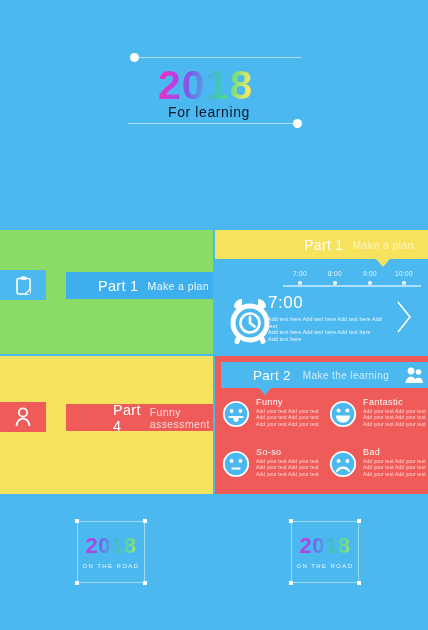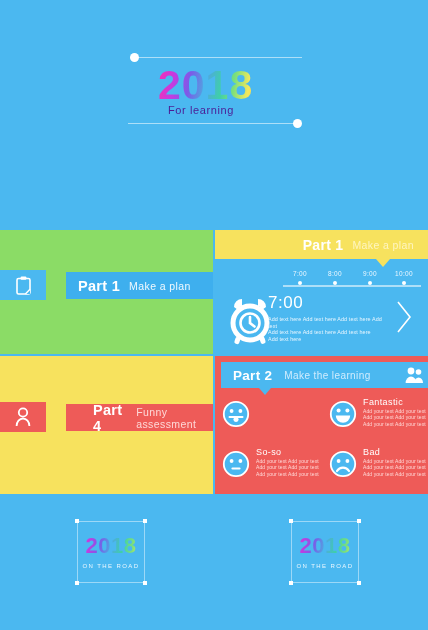--- a/index.html
+++ b/index.html
@@ -25,42 +25,42 @@
   .year-big {
     position:absolute; left:30px; top:10px;
     font-size:41px; font-weight:bold; letter-spacing:1px;
     line-height:46px;
     background-image:linear-gradient(100deg,#FF2DAE 0%,#C43BE0 18%,#7B5BE8 34%,#4FA8E0 50%,#3FD0A8 66%,#7FE07A 78%,#F2E85C 92%,#FFD84D 100%);
     -webkit-background-clip:text; background-clip:text;
     -webkit-text-fill-color:transparent; color:transparent;
   }
   .hero-sub {
     position:absolute; left:40px; top:52px;
-    font-size:11px; color:#4c1d95; letter-spacing:.6px;
+    font-size:14px; color:#0f172a; letter-spacing:.6px;
   }
 
   
   .panel { position:absolute; }
   .p-green  { left:0;   top:230px; width:213px; height:124px; background:#8BDC66; }
   .p-yeltop { left:215px; top:230px; width:213px; height:124px; background:#4BB8F0; }
   .p-yellow { left:0;   top:356px; width:213px; height:138px; background:#F7E25E; }
   .p-red    { left:215px; top:356px; width:213px; height:138px; background:#EE5B58; }
   .p-bl     { left:0;   top:496px; width:213px; height:134px; background:#4BB8F0; }
   .p-br     { left:215px; top:496px; width:213px; height:134px; background:#4BB8F0; }
 
   
   .icon-badge {
     position:absolute; display:flex; align-items:center; justify-content:center;
   }
   .badge-blue { left:0; top:270px; width:46px; height:30px; background:#4BB8F0; }
   .bar-blue {
     position:absolute; left:66px; top:272px; width:147px; height:27px;
     background:#3EAFEE; display:flex; align-items:center; padding-left:12px;
   }
-  .bar-title { color:#fff; font-size:14.5px; font-weight:bold; letter-spacing:.3px; }
+  .bar-title { color:#fff; font-size:14.5px; font-weight:normal; letter-spacing:.3px;margin-left:20px; }
   .bar-sub { color:#ffffff; font-size:10.5px; margin-left:9px; opacity:.92; letter-spacing:.4px; }
 
   
   .yel-head {
     position:absolute; left:215px; top:230px; width:213px; height:29px;
     background:#F7E25E; display:flex; align-items:center; justify-content:flex-end;
     padding-right:14px;
   }
   .yel-head .bar-title { color:#fff; font-size:14px; }
   .yel-head .bar-sub { color:#FFF7C9; font-size:10.5px; }
@@ -255,20 +255,28 @@
   <div class="face-cell fc-1">
     <span class="face-ico">
       <svg width="28" height="28" viewBox="0 0 28 28">
         <circle cx="14" cy="14" r="12.2" fill="#4BB8F0" stroke="#fff" stroke-width="1.8"></circle>
         <circle cx="9.6" cy="11" r="1.9" fill="#fff"></circle>
         <circle cx="18.4" cy="11" r="1.9" fill="#fff"></circle>
         <path d="M7.5 17 h13" stroke="#fff" stroke-width="2" stroke-linecap="round"></path>
         <rect x="11.4" y="17" width="5.2" height="5" rx="2.4" fill="#fff"></rect>
       </svg>
     </span>
+    <div class="face-txt">
+      <span class="face-name">Funny</span>
+      <div class="face-lines">
+        <span>Add your text Add your text</span>
+        <span>Add your text Add your text</span>
+        <span>Add your text Add your text</span>
+      </div>
+    </div>
   </div>
 
   <div class="face-cell fc-3">
     <span class="face-ico">
       <svg width="28" height="28" viewBox="0 0 28 28">
         <circle cx="14" cy="14" r="12.2" fill="#4BB8F0" stroke="#fff" stroke-width="1.8"></circle>
         <circle cx="9.6" cy="11" r="1.9" fill="#fff"></circle>
         <circle cx="18.4" cy="11" r="1.9" fill="#fff"></circle>
         <rect x="9.4" y="17.4" width="9.2" height="2.2" rx="1.1" fill="#fff"></rect>
       </svg>

